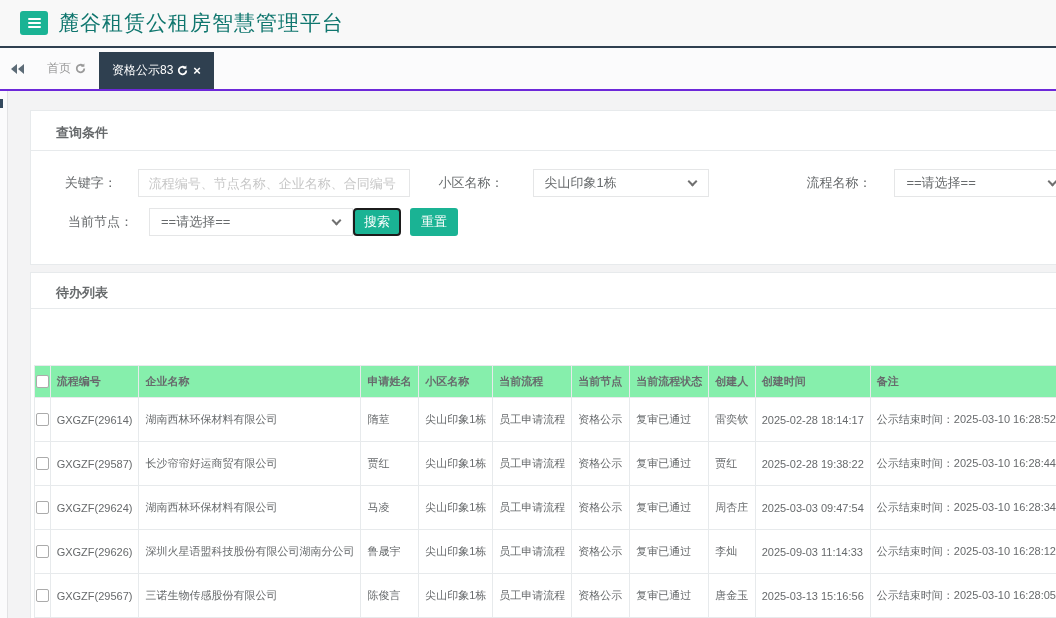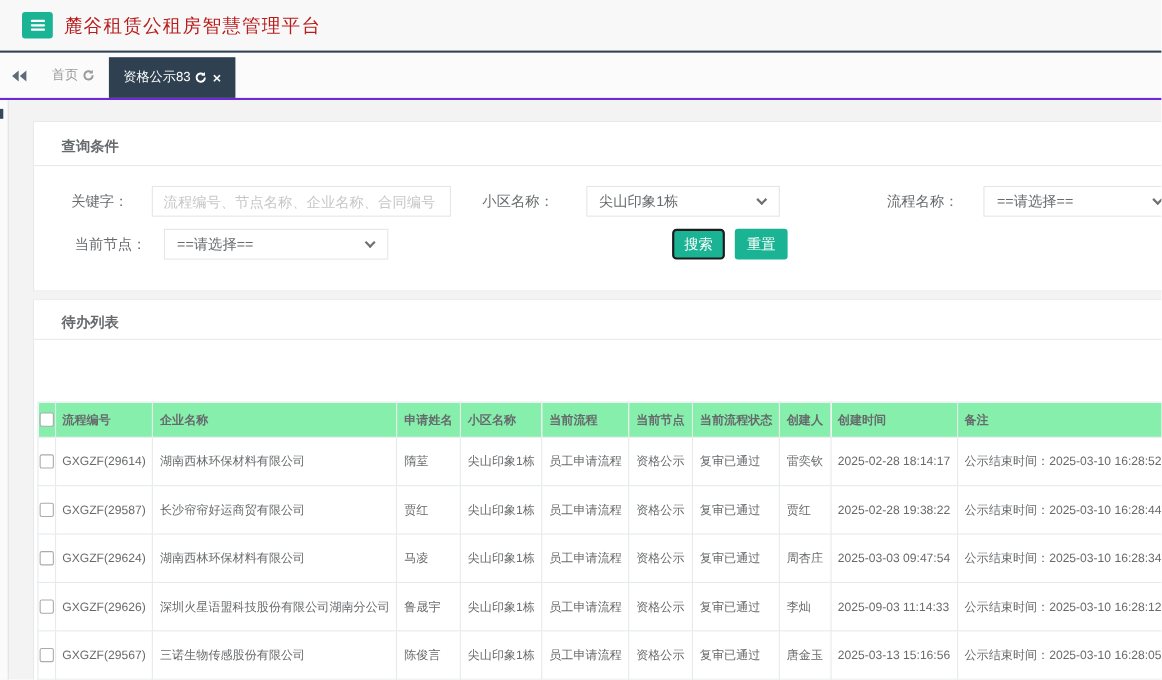--- a/index.html
+++ b/index.html
@@ -6,21 +6,21 @@
   html,body { width:1056px; height:618px; overflow:hidden; background:#fff;
               font-family:"Liberation Sans","DejaVu Sans",sans-serif; }
 
   
   .top-header { height:48px; background:#f8f8f8; border-bottom:2px solid #2f4050;
                 display:flex; align-items:center; padding-left:20px; }
   .menu-btn { width:28px; height:24px; background:#1ab394; border:none; border-radius:3px;
               display:flex; align-items:center; justify-content:center; cursor:pointer; }
   .hamburger { display:flex; flex-direction:column; gap:2px; }
   .hamburger i { display:block; width:13px; height:2px; background:#fff; border-radius:1px; }
-  .app-title { font-size:17px; font-weight:400; color:#b91c1c; margin-left:10px; letter-spacing:1px; }
+  .app-title { font-size:21px; font-weight:400; color:#0f766e; margin-left:10px; letter-spacing:1px; }
 
   
   .tab-strip { height:43px; background:#fbfbfc; border-bottom:2px solid #6d28d9;
                display:flex; align-items:stretch; }
   .collapse-arrows { width:34px; display:flex; align-items:center; justify-content:center; gap:1px; cursor:pointer; }
   .tri { width:0; height:0; border-top:5px solid transparent; border-bottom:5px solid transparent;
          border-right:6px solid #5c6b77; }
   .tab { display:flex; align-items:center; gap:4px; padding:0 13px; font-size:12px; color:#9a9a9a;
          cursor:pointer; }
   .tab svg { display:block; }
@@ -49,21 +49,21 @@
   .chev { position:absolute; right:12px; top:8px; width:7px; height:7px;
           border-right:2px solid #707070; border-bottom:2px solid #707070; transform:rotate(45deg); }
   .lbl-community { width:119px !important; }
   .sel-community { width:202px; margin-left:21px; }
   .lbl-process { width:130px !important; margin-left:60px; }
   .sel-process { width:200px; margin-left:15px; }
   .sel-node { width:204px; margin-left:8px; }
   .text-input { margin-left:13px; }
 
   .btn { font-size:13px; color:#fff; background:#1ab394; cursor:pointer; font-family:inherit; }
-  .btn-search { margin-left:258px; border:2px solid #1c1c1c; border-radius:4px; padding:3px 9px; }
+  .btn-search { border:2px solid #1c1c1c; border-radius:4px; padding:3px 9px; }
   .btn-reset  { margin-left:9px; border:none; border-radius:3px; padding:5px 11px; }
 
   
   .todo-panel { margin-top:7px; }
   .todo-panel .panel-title { height:36px; padding-top:11px; }
   .todo-panel .panel-body { padding:56px 0 0 3px; height:420px; }
 
   table { border-collapse:collapse; table-layout:fixed; font-size:11px; color:#676a6c; }
   th,td { border:1px solid #e7eaec; text-align:left; white-space:nowrap; overflow:hidden; }
   th { background:#86efac; font-weight:700; height:32px; padding:0 6px; }

